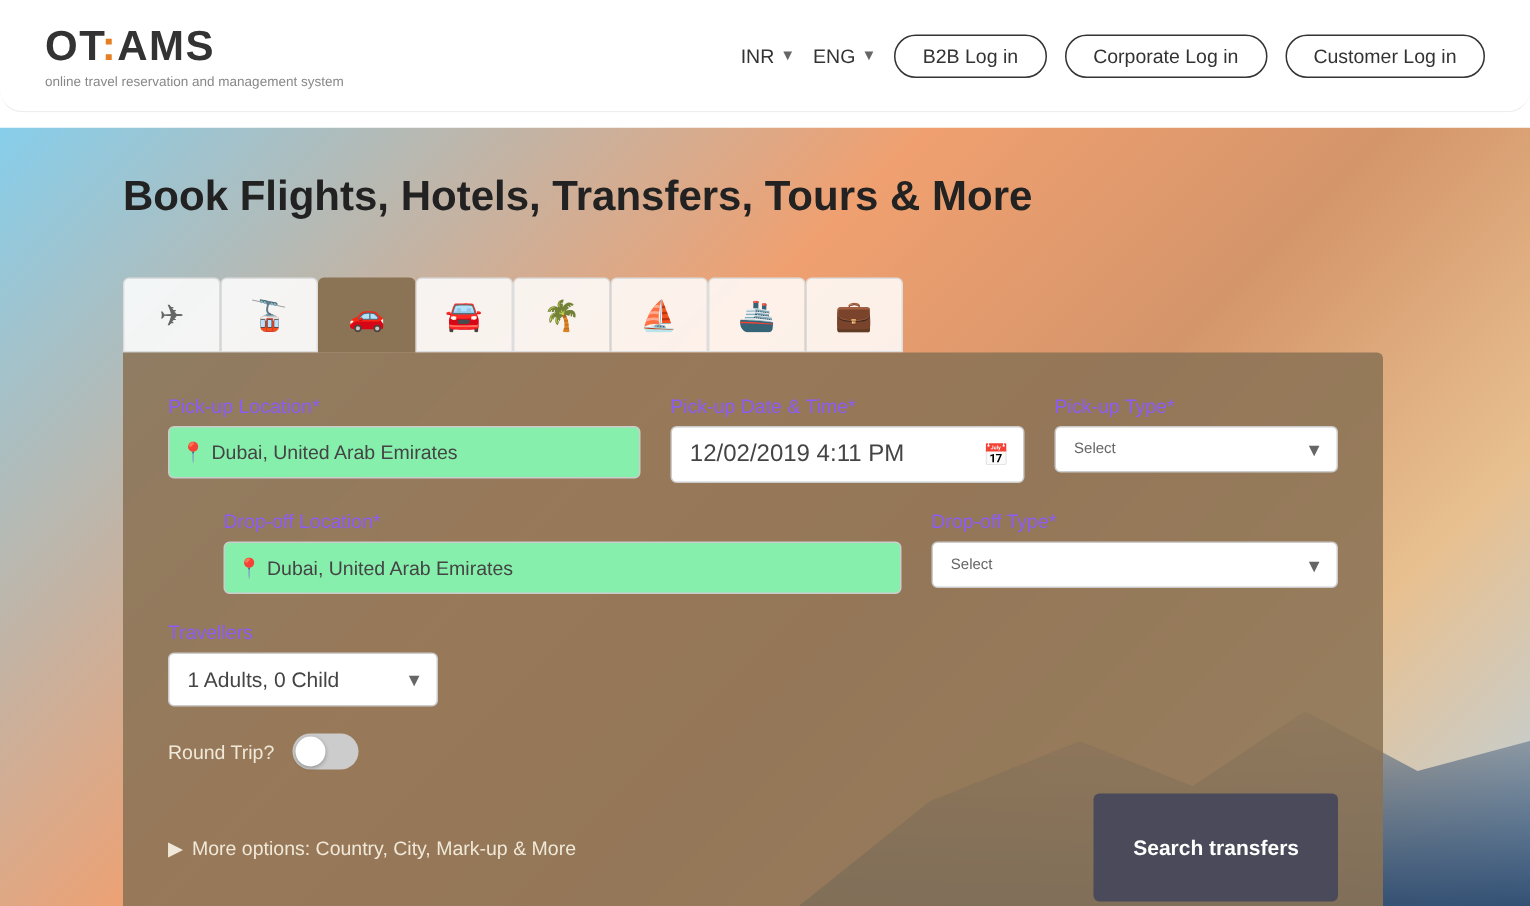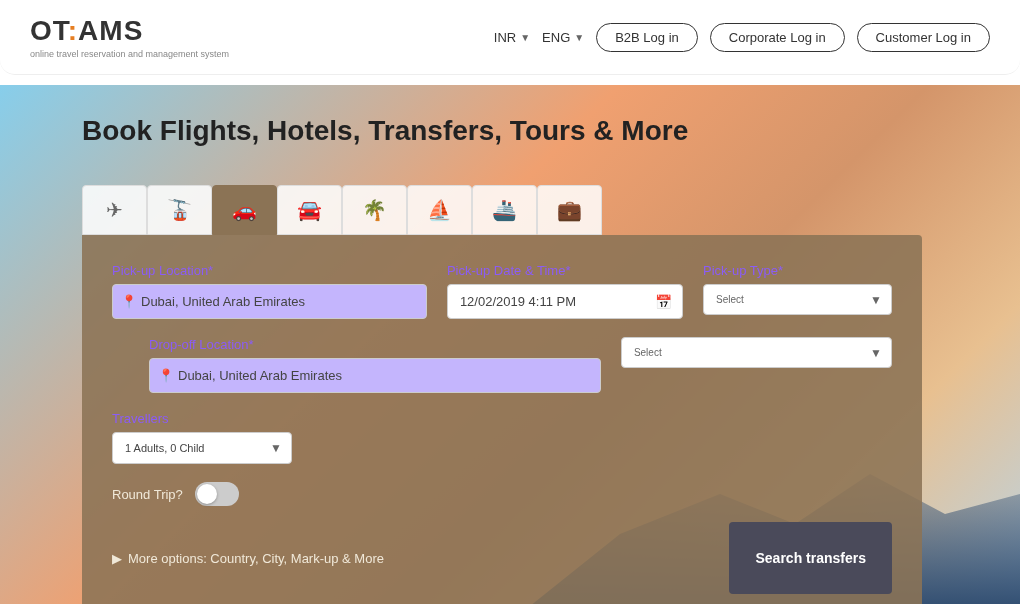--- a/index.html
+++ b/index.html
@@ -170,35 +170,35 @@
       color: #aaa;
       font-size: 13px;
       z-index: 1;
     }
     .input-wrapper input {
       width: 100%;
       padding: 9px 12px 9px 28px;
       border: 1px solid #ccc;
       border-radius: 4px;
       font-size: 13px;
-      background: #c4b5fd;
+      background: #86efac;
       color: #444;
     }
 
     .datetime-wrapper {
       position: relative;
       display: flex;
       align-items: center;
     }
     .datetime-wrapper input {
       width: 100%;
       padding: 9px 34px 9px 12px;
       border: 1px solid #ccc;
       border-radius: 4px;
-      font-size: 13px;
+      font-size: 16px;
       background: #fff;
       color: #444;
     }
     .cal-icon {
       position: absolute;
       right: 10px;
       color: #aaa;
       font-size: 14px;
     }
 
@@ -232,21 +232,21 @@
     }
     .travellers-select-wrapper {
       display: inline-flex;
       position: relative;
       min-width: 180px;
     }
     .travellers-select-wrapper select {
       padding: 9px 30px 9px 12px;
       border: 1px solid #ccc;
       border-radius: 4px;
-      font-size: 11px;
+      font-size: 14px;
       background: #fff;
       color: #444;
       appearance: none;
       cursor: pointer;
       min-width: 180px;
     }
 
     
     .round-trip-row {
       display: flex;
@@ -382,20 +382,21 @@
 
     <div class="form-row">
       <div class="form-group dropoff-loc">
         <label class="form-label">Drop-off Location*</label>
         <div class="input-wrapper">
           <span class="input-icon">📍</span>
           <input type="text" value="Dubai, United Arab Emirates" style="">
         </div>
       </div>
       <div class="form-group dropoff-type">
+        <label class="form-label">Drop-off Type*</label>
         <div class="select-wrapper">
           <select>
             <option value="">Select</option>
             <option value="airport">Airport</option>
             <option value="hotel">Hotel</option>
             <option value="port">Port</option>
             <option value="train">Train Station</option>
             <option value="city">City Center</option>
           </select>
           <span class="select-arrow">▼</span>

